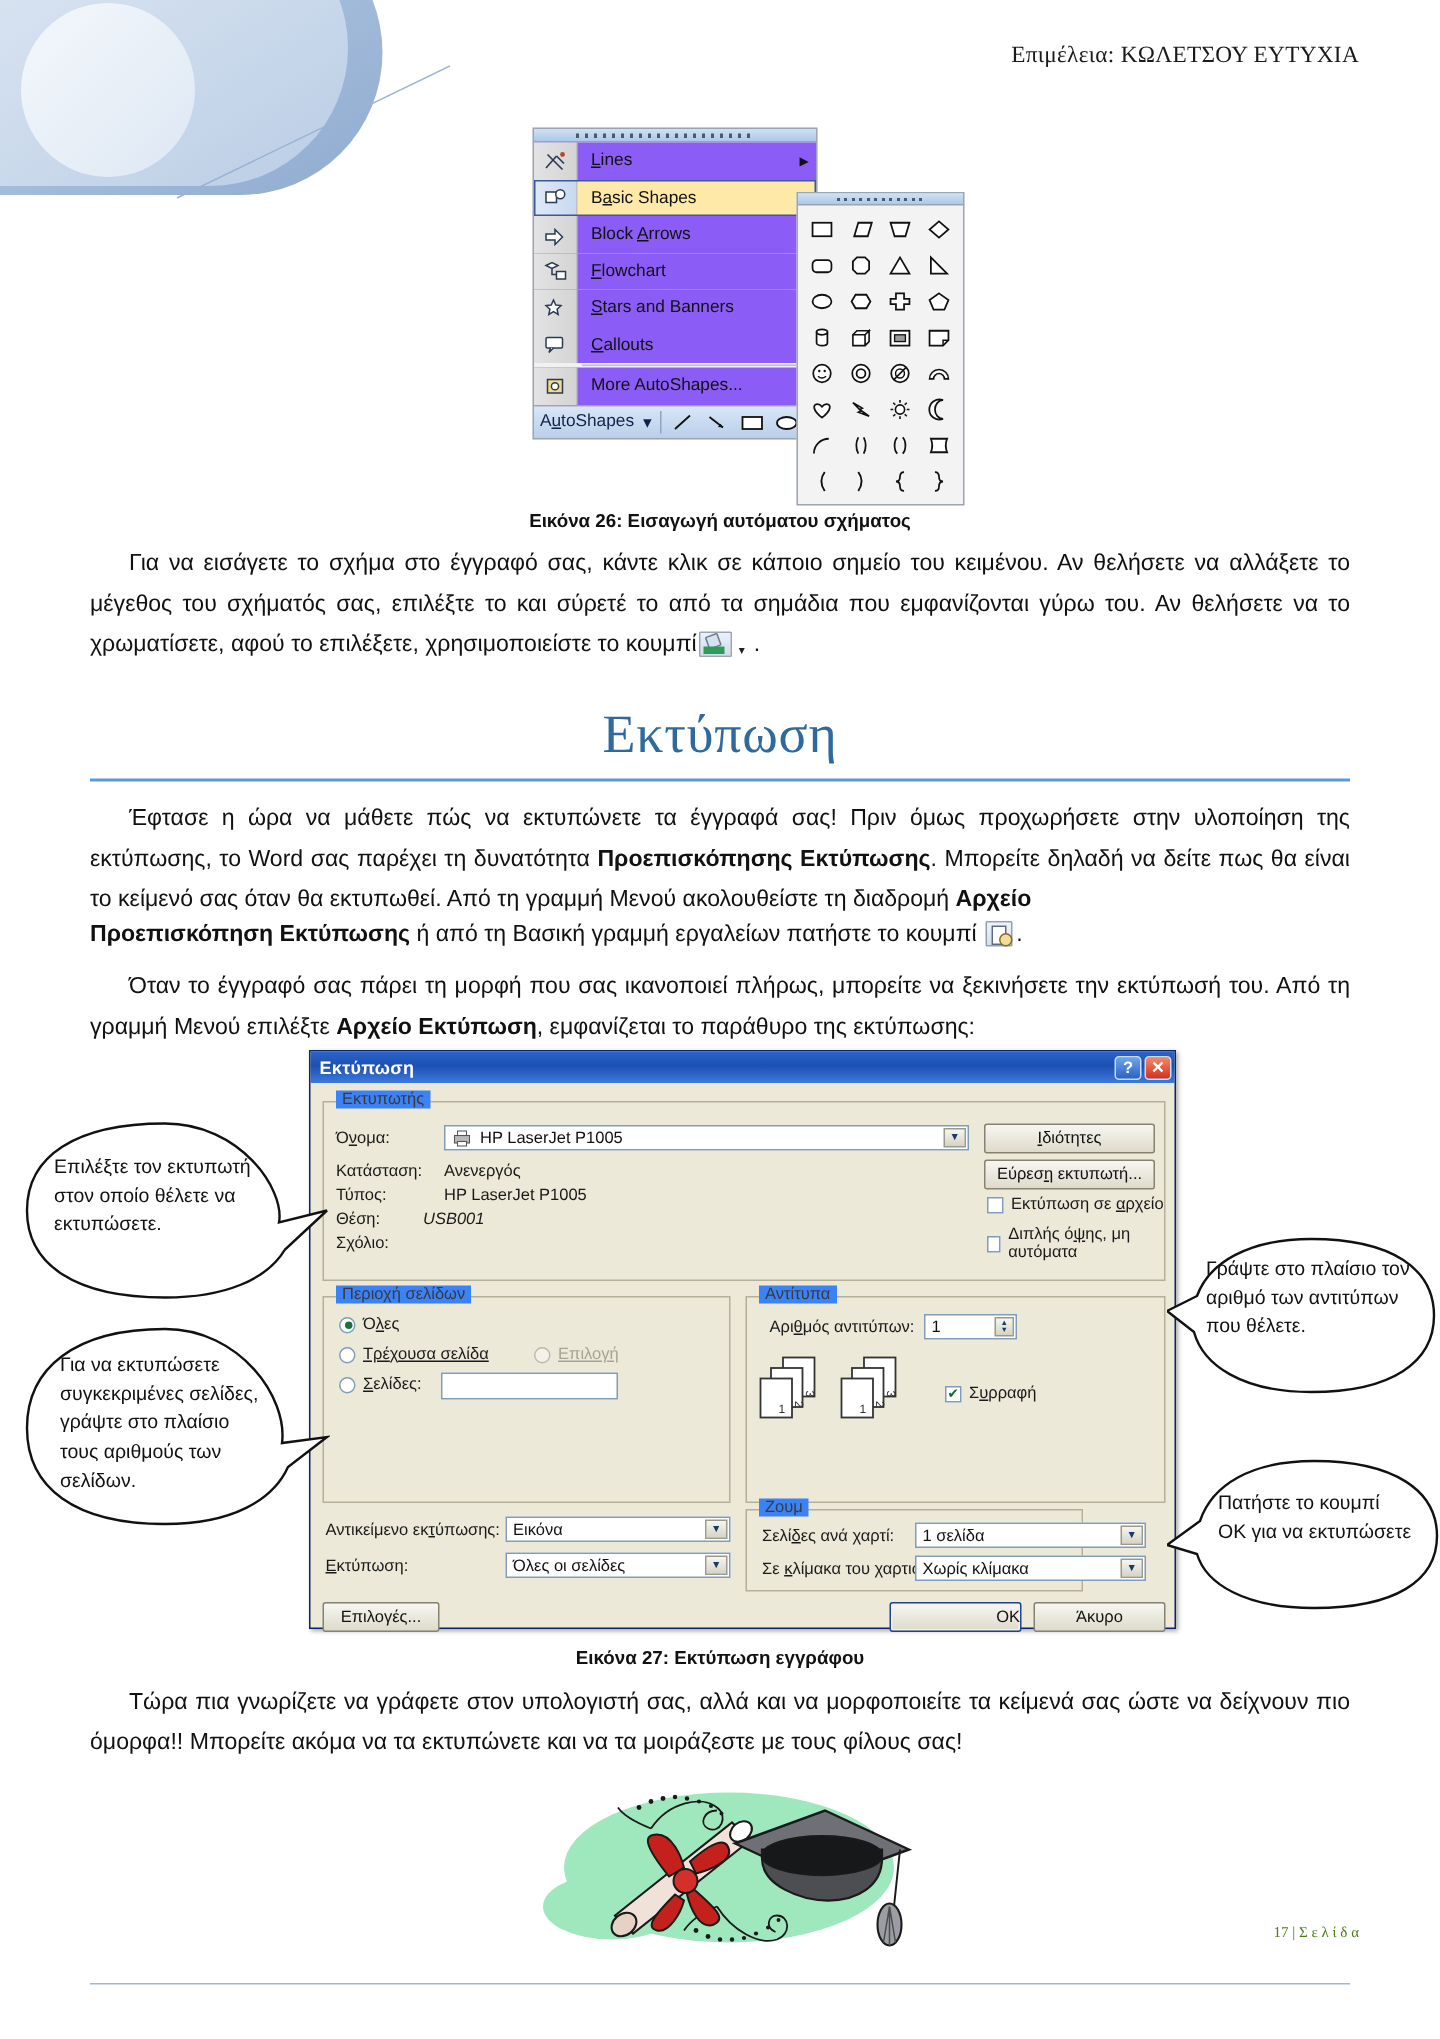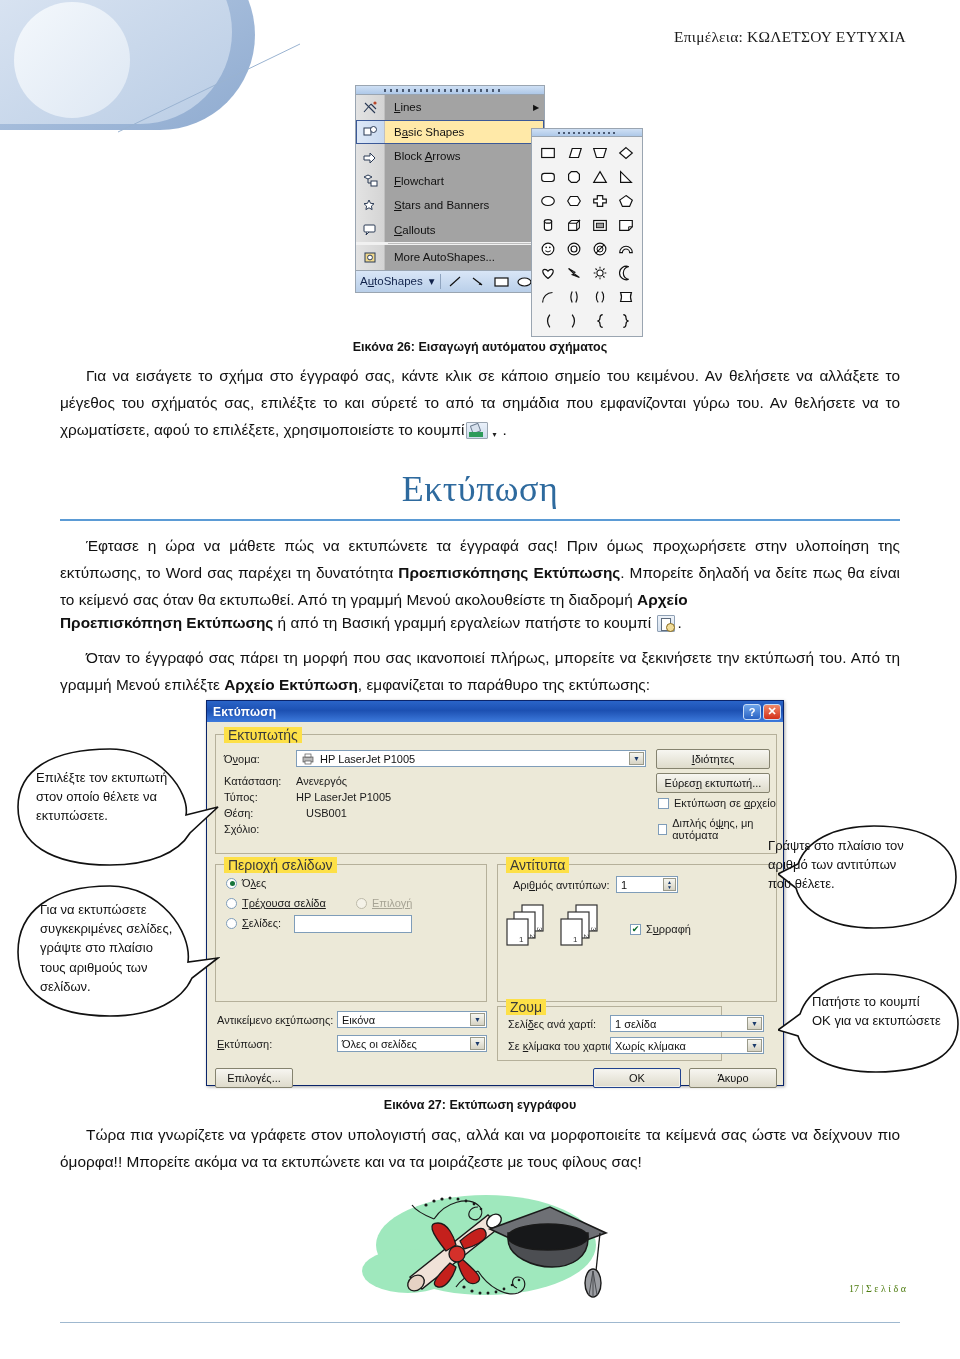--- a/index.html
+++ b/index.html
@@ -30,21 +30,21 @@
   .asmenu {
     position:absolute; left:0; top:0; width:190px;
     background:#f1f1f1; border:1px solid #9aa5b1;
   }
   .asmenu-grip { height:9px; background:linear-gradient(180deg,#cfe0f4,#aec8e8);
                  border-bottom:1px solid #9aa5b1; position:relative; }
   .asmenu-grip::after{
     content:""; position:absolute; left:28px; top:3px; width:120px; height:3px;
     background:repeating-linear-gradient(90deg,#4a5a73 0 2px, transparent 2px 6px);
   }
-  .asrow { display:flex; align-items:center; height:24.5px; position:relative; background:#a3a3a3; }
+  .asrow { display:flex; align-items:center; height:24.5px; position:relative; background:#8b5cf6; }
   .asrow .gutter {
     width:29px; height:100%; background:linear-gradient(90deg,#e3e3e3,#d4d4d4);
     border-right:1px solid #c0c0c0; display:flex; align-items:center; justify-content:center;
     font-size:11px; color:#3a4a63;
   }
   .asrow .lbl { flex:1; padding-left:9px; font-size:11.5px; color:#111; font-family:"Liberation Sans",sans-serif; }
   .asrow .lbl u { text-decoration:underline; }
   .asrow .arrow { width:16px; text-align:center; font-size:8px; color:#111; }
   .asrow.sel { background:#ffe9a8; outline:1px solid #3b5998; outline-offset:-1px; }
   .asrow.sel .gutter { background:linear-gradient(90deg,#dfe9f7,#c8d9ef); }
@@ -124,22 +124,22 @@
   .pd-tbtn { width:18px; height:16px; margin-left:2px; border:1px solid #c7dcf7;
              border-radius:3px; font-size:11px; font-weight:bold; color:#fff;
              display:flex; align-items:center; justify-content:center; }
   .pd-tbtn.help { background:linear-gradient(180deg,#6fa5ea,#2a63c4); }
   .pd-tbtn.close { background:linear-gradient(180deg,#f08a6a,#d4301a); }
 
   #pd-body { position:relative; padding:5px 8px 0 8px; height:365px; }
 
   .gbox { position:absolute; border:1px solid #b5b09a; border-top-color:#b5b09a; }
   .gbox > .glabel {
-    position:absolute; top:-8px; left:8px; background:#fde047; padding:0 4px;
-    font-size:14px; color:#3a3a3a;
+    position:absolute; top:-8px; left:8px; background:#3b82f6; padding:0 4px;
+    font-size:11px; color:#3a3a3a;
   }
   .pd-lab { position:absolute; font-size:11px; color:#1a1a1a; }
   .pd-lab u { text-decoration:underline; }
   .pd-val { position:absolute; font-size:11px; color:#1a1a1a; }
 
   .combo { position:absolute; height:17px; background:#fff; border:1px solid #7f9db9;
            display:flex; align-items:center; font-size:11px; padding-left:4px; color:#111; }
   .combo .cb-arrow { position:absolute; right:1px; top:1px; width:15px; height:13px;
            background:linear-gradient(180deg,#f6f6f0,#d6d3c4); border:1px solid #9a9a8a;
            display:flex; align-items:center; justify-content:center; font-size:7px; color:#1a3a6b; }
@@ -579,21 +579,21 @@
 
       <span class="pd-lab" style="left:8px; top:56px;">Τύπος:</span>
       <span class="pd-val" style="left:80px; top:56px;">HP LaserJet P1005</span>
 
       <div class="chk" style="left:442px; top:62px;">
         <span class="box"></span>
         <span>Εκτύπωση σε <u>α</u>ρχείο</span>
       </div>
 
       <span class="pd-lab" style="left:8px; top:72px;">Θέση:</span>
-      <span class="pd-val" style="left:90px; top:72px;">USB001</span>
+      <span class="pd-val" style="left:66px; top:72px;font-style:italic;">USB001</span>
 
       <div class="chk" style="left:442px; top:82px;">
         <span class="box"></span>
         <span>Διπλής ό<u>ψ</u>ης, μη αυτόματα</span>
       </div>
 
       <span class="pd-lab" style="left:8px; top:88px;">Σχόλιο:</span>
       <span class="pd-val" style="left:80px; top:88px;"></span>
     </div>
 
@@ -680,21 +680,21 @@
       <span class="pd-lab" style="left:10px; top:33px;">Σε <u>κ</u>λίμακα του χαρτιού:</span>
       <div class="combo" style="left:112px; top:30px; width:154px;">
         <span>Χωρίς κλίμακα</span>
         <span class="cb-arrow">▼</span>
       </div>
     </div>
 
     <div class="btn" style="left:8px; top:346px; width:78px;">
         <span>Επιλογές...</span>
       </div>
-    <div class="btn default" style="left:386px; top:346px; width:88px;">
+    <div class="btn default" style="left:386px; top:346px; width:88px;justify-content:flex-end;">
         <span>OK</span>
       </div>
     <div class="btn" style="left:482px; top:346px; width:88px;">
         <span>Άκυρο</span>
       </div>
 
   </div>
 </div>
 
 <svg class="callout" style="left:10px; top:745px; width:210px; height:125px;" viewBox="0 0 210 125">
@@ -707,21 +707,21 @@
 <svg class="callout" style="left:10px; top:880px; width:210px; height:140px;" viewBox="0 0 210 140">
   <path d="M100 6 C40 6 8 32 8 72 C8 112 40 136 100 136 C145 136 172 120 182 98 L208 78 L178 82 C182 52 150 6 100 6 Z" fill="#ffffff" stroke="#111" stroke-width="1.6"></path>
 </svg>
 <div class="callout" style="left:40px; top:900px; width:140px;">
   <div class="co-txt" style="position:static;">Για να εκτυπώσετε συγκεκριμένες σελίδες, γράψτε στο πλαίσιο τους αριθμούς των σελίδων.</div>
 </div>
 
 <svg class="callout" style="left:778px; top:822px; width:182px; height:110px;" viewBox="0 0 182 110">
   <path d="M96 4 C150 4 178 24 178 55 C178 86 150 106 96 106 C50 106 24 88 18 66 L0 52 L20 42 C28 20 54 4 96 4 Z" fill="#ffffff" stroke="#111" stroke-width="1.6"></path>
 </svg>
-<div class="callout" style="left:768px; top:836px; width:138px;">
+<div class="callout" style="left:804px; top:836px; width:138px;">
   <div class="co-txt" style="position:static;">Γράψτε στο πλαίσιο τον αριθμό των αντιτύπων που θέλετε.</div>
 </div>
 
 <svg class="callout" style="left:778px; top:968px; width:182px; height:110px;" viewBox="0 0 182 110">
   <path d="M98 6 C152 6 180 26 180 56 C180 86 152 104 98 104 C52 104 26 88 20 68 L0 62 L22 46 C30 22 56 6 98 6 Z" fill="#ffffff" stroke="#111" stroke-width="1.6"></path>
 </svg>
 <div class="callout" style="left:812px; top:992px; width:130px;">
   <div class="co-txt" style="position:static;">Πατήστε το κουμπί ΟΚ για να εκτυπώσετε</div>
 </div>
 

